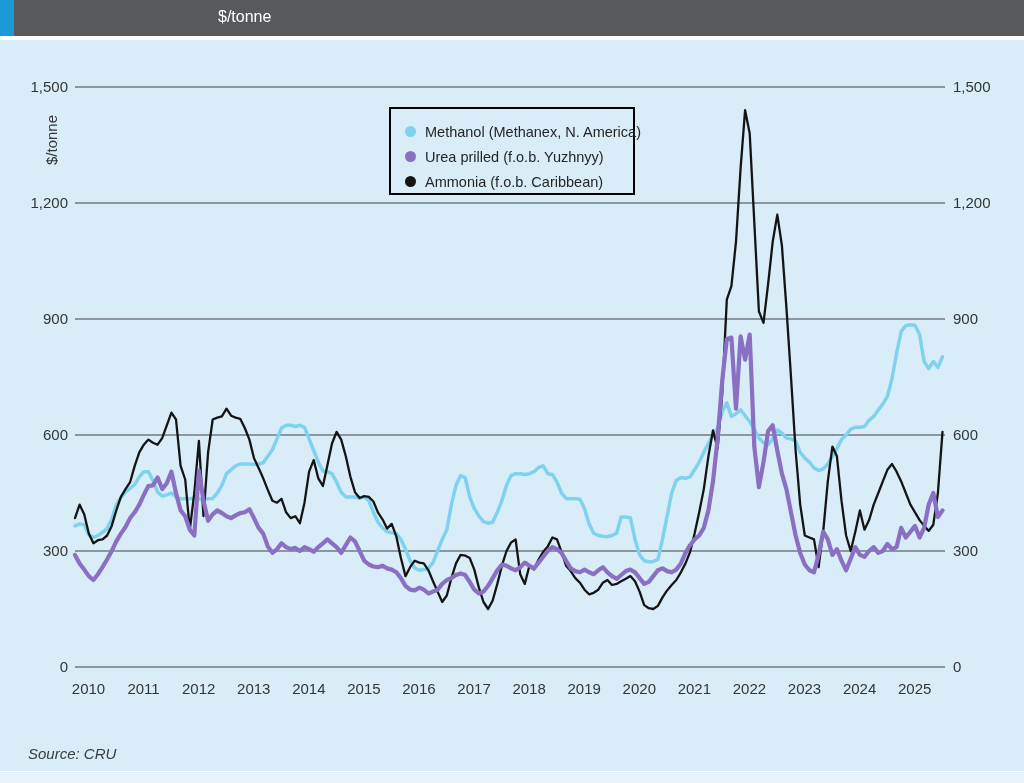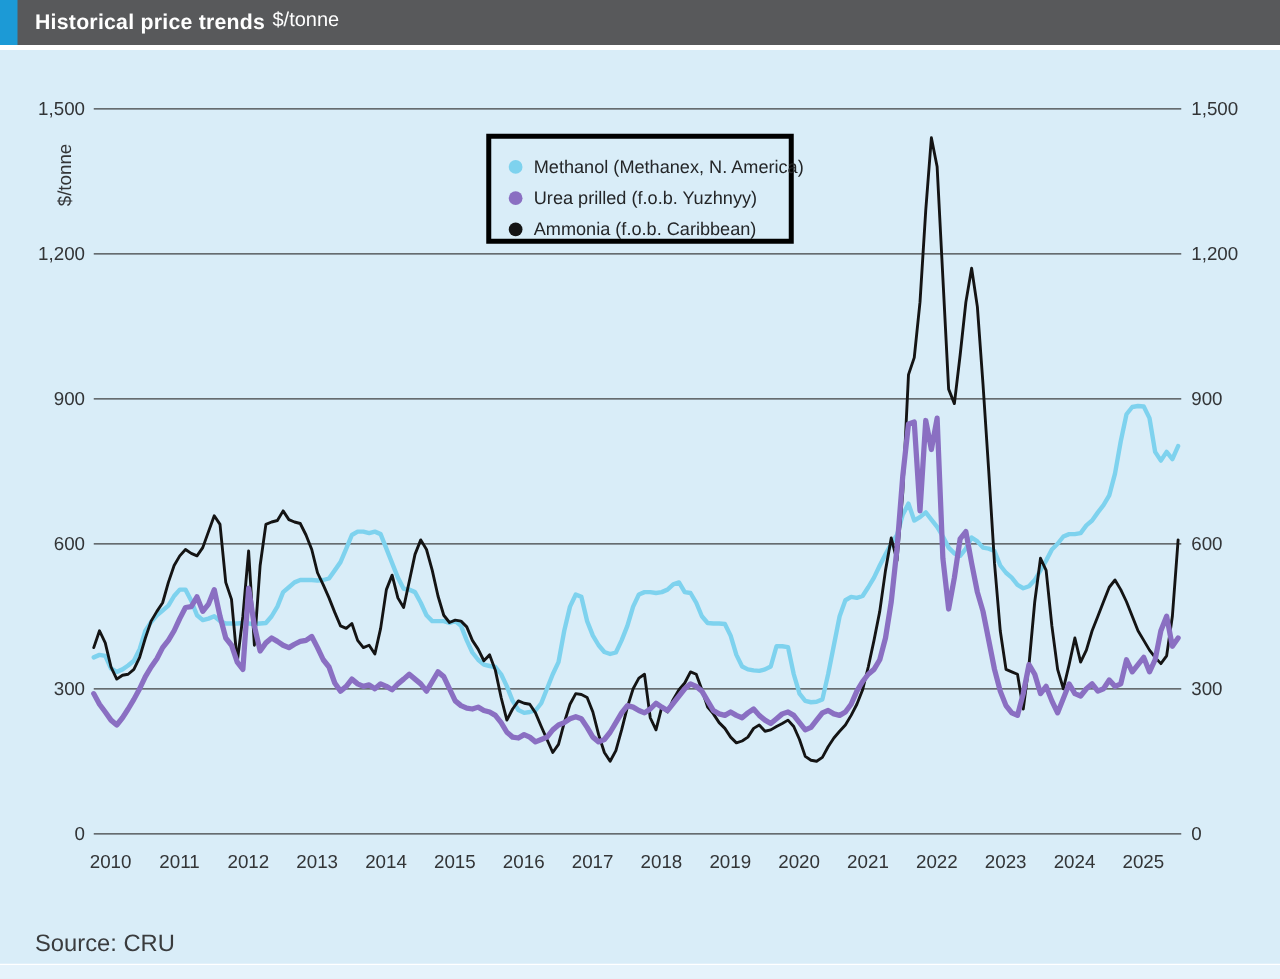--- a/index.html
+++ b/index.html
@@ -5,36 +5,35 @@
   html,body{margin:0;padding:0;}
   .page{position:relative;width:1024px;height:783px;background:#d9edf8;overflow:hidden;
         font-family:"Liberation Sans",sans-serif;}
   .header{position:absolute;left:0;top:0;width:1024px;height:36px;background:#58595b;}
   .accent{position:absolute;left:0;top:0;width:14px;height:36px;background:#1c9ad6;}
   .hdr-title{position:absolute;left:28px;top:8px;color:#ffffff;font-size:17px;font-weight:bold;letter-spacing:0.2px;}
   .hdr-unit{position:absolute;left:218px;top:8px;color:#ffffff;font-size:16px;font-weight:normal;}
   .header-gap{position:absolute;left:0;top:36px;width:1024px;height:4px;background:#ffffff;}
   .chart-svg{position:absolute;left:0;top:0;}
   .legend{position:absolute;left:389px;top:107px;width:246px;height:88px;
-          border:4px solid #000000;background:#d9edf8;box-sizing:border-box;padding:10px 0 0 14px;}
+          border:2px solid #000000;background:#d9edf8;box-sizing:border-box;padding:10px 0 0 14px;}
   .legend-row{display:flex;align-items:center;height:25px;}
   .legend-dot{width:11px;height:11px;border-radius:50%;margin-right:9px;flex:0 0 auto;}
   .legend-label{font-size:14.5px;color:#242628;white-space:nowrap;}
-  .source{position:absolute;left:28px;top:745px;font-size:19px;color:#3a3c3e;}
+  .source{position:absolute;left:28px;top:745px;font-size:15px;font-style:italic;color:#3a3c3e;}
   .bottom-line{position:absolute;left:0;top:771px;width:1024px;height:1px;background:#ffffff;}
   .bottom-strip{position:absolute;left:0;top:772px;width:1024px;height:11px;background:#e6f3fb;}
 </style>
 </head>
 <body>
 
 <div class="page">
 
   <div class="header">
     <div class="accent"></div>
-    <span class="hdr-title">Historical price trends</span>
     <span class="hdr-unit">$/tonne</span>
   </div>
   <div class="header-gap"></div>
 
   <svg id="chart" class="chart-svg" width="1024" height="783">
       <line x1="75" y1="667" x2="945" y2="667" stroke="#3f4042" stroke-width="1"></line>
       <text x="68" y="672" text-anchor="end" font-size="15" fill="#333537">0</text>
       <text x="953" y="672" text-anchor="start" font-size="15" fill="#333537">0</text>
       <line x1="75" y1="551" x2="945" y2="551" stroke="#3f4042" stroke-width="1"></line>
       <text x="68" y="556" text-anchor="end" font-size="15" fill="#333537">300</text>

